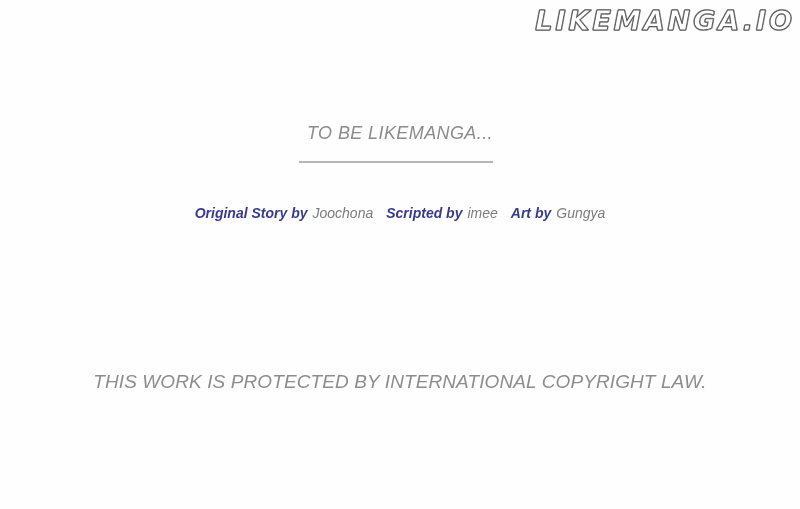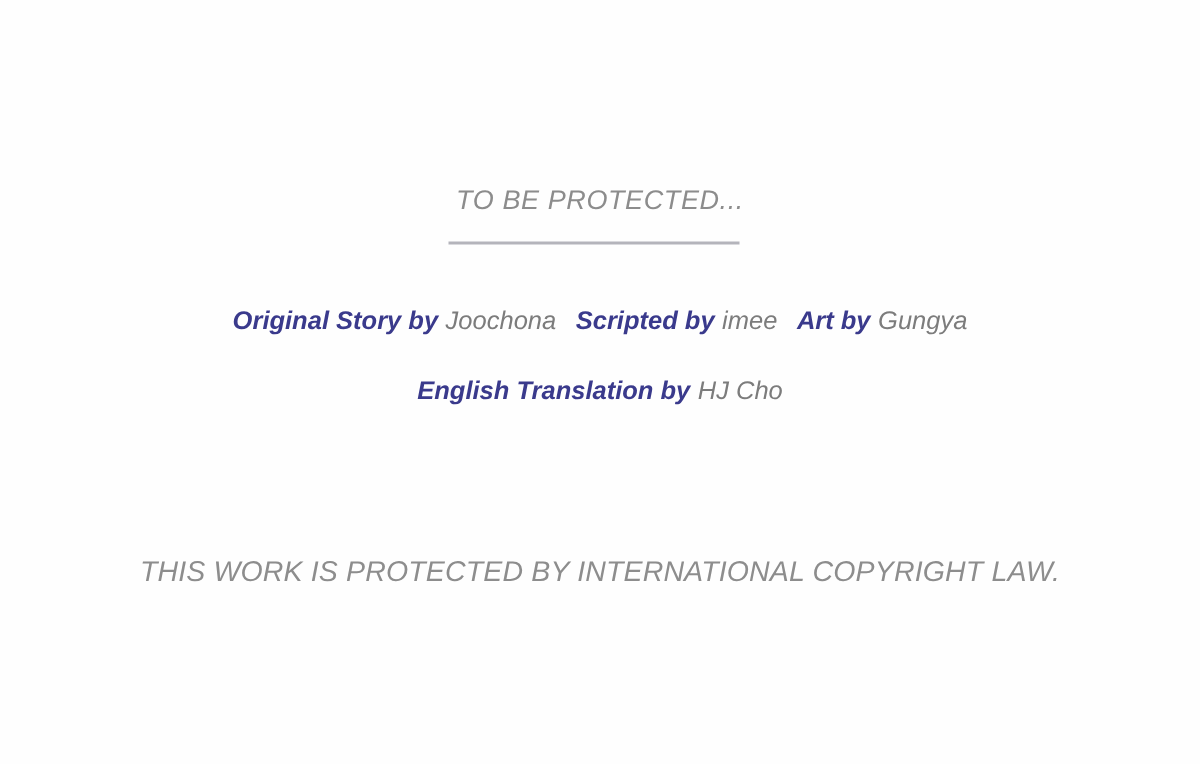--- a/index.html
+++ b/index.html
@@ -74,21 +74,21 @@
     position: absolute;
     top: 198px;
     left: 0;
     width: 800px;
     text-align: center;
   }
 
   .credit-line {
     font-family: "Liberation Sans", sans-serif;
     font-style: italic;
-    font-size: 17px;
+    font-size: 14px;
     line-height: 31px;
     white-space: nowrap;
   }
 
   .credit-line.spaced-before {
     margin-top: 16px;
   }
 
   .role {
     color: #3a3a8c;
@@ -123,25 +123,25 @@
     letter-spacing: 0.1px;
     color: #8d8d8d;
     white-space: nowrap;
   }
 </style>
 </head>
 <body>
 
 <div id="page">
 
+  <div class="watermark">LIKEMANGA.IO</div>
 
-  <div class="tbc">TO BE PROTECTED...</div>
+  <div class="tbc">TO BE LIKEMANGA...</div>
 
   <div class="divider"></div>
 
   <div class="credits">
     <div class="credit-line"><span class="role">Original Story by</span><span class="sp"></span><span class="name">Joochona</span><span class="seg-gap"></span><span class="role">Scripted by</span><span class="sp"></span><span class="name">imee</span><span class="seg-gap"></span><span class="role">Art by</span><span class="sp"></span><span class="name">Gungya</span></div>
-    <div class="credit-line spaced-before"><span class="role">English Translation by</span><span class="sp"></span><span class="name">HJ Cho</span></div>
   </div>
 
   <div class="copyright">THIS WORK IS PROTECTED BY INTERNATIONAL COPYRIGHT LAW.</div>
 
 </div>
 
 </body></html>

